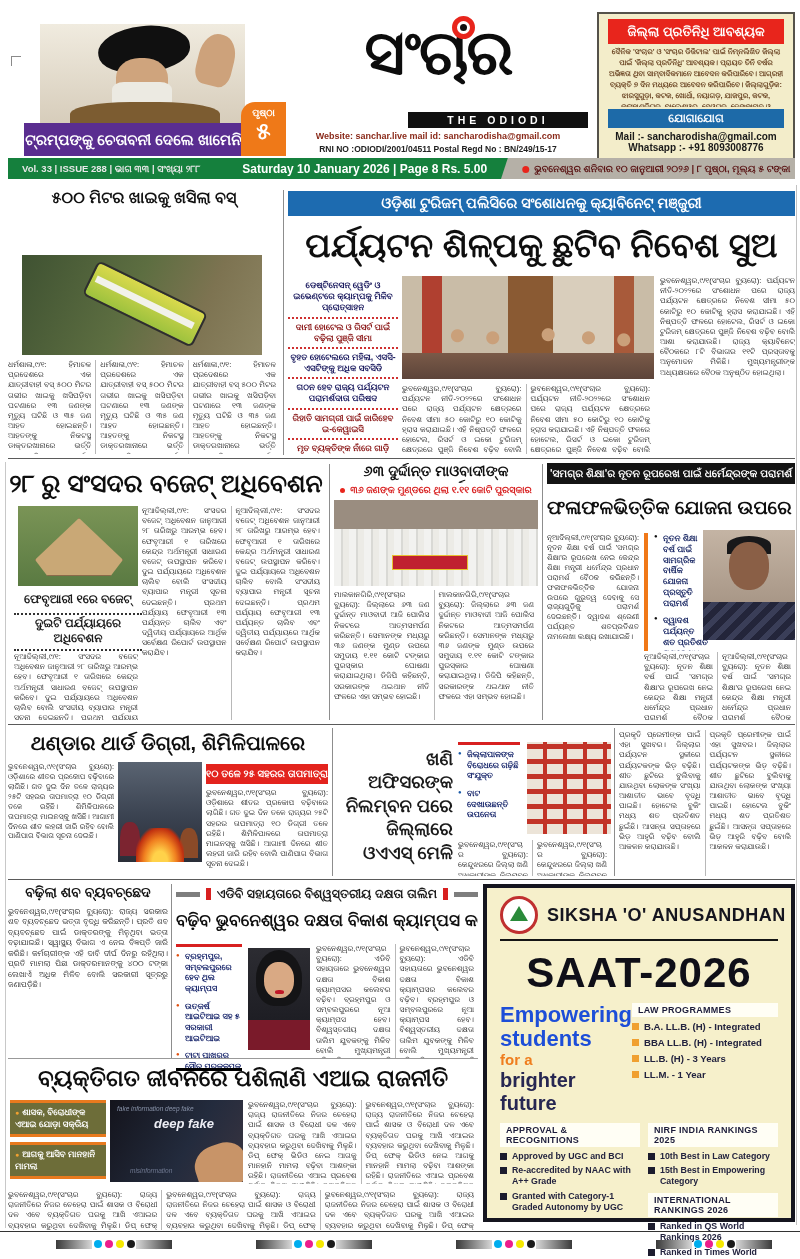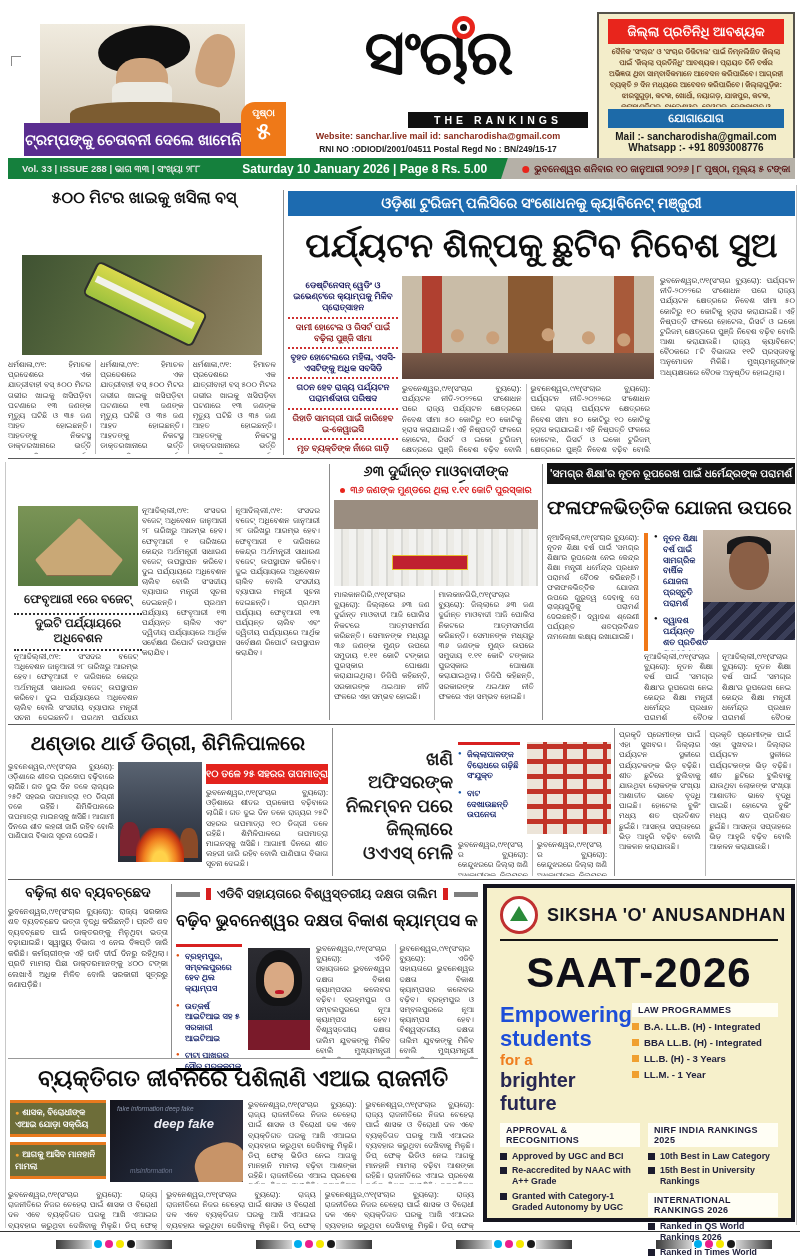--- a/index.html
+++ b/index.html
@@ -153,21 +153,21 @@
   <div class="abs teaser-banner ctr clip" style="left:24px;top:123px;width:219px;height:33px;">ଟ୍ରମ୍ପଙ୍କୁ ଚେତାବନୀ ଦେଲେ ଖାମେନି</div>
   <div class="abs page-badge" style="left:241px;top:102px;width:45px;height:54px;">
     <div style="font-size:9.5px;font-weight:bold;margin-top:5px;">ପୃଷ୍ଠା</div>
     <div style="font-size:23px;font-weight:900;line-height:1.1;">୫</div>
   </div>
 
   <div class="abs clip" style="left:283px;top:14px;width:310px;height:100px;">
     <div class="logo-text" style="margin-top:8px;">ସଂଚାର</div>
   </div>
   <div class="logo-ring abs" style="left:452px;top:16px;"></div>
-  <div class="abs sanchar-bar" style="left:408px;top:112px;width:180px;height:16px;">THE RANKINGS</div>
+  <div class="abs sanchar-bar" style="left:408px;top:112px;width:180px;height:16px;">THE ODIODI</div>
   <div class="abs mast-line" style="left:285px;top:131px;width:306px;color:#8a2a1a;">Website: sanchar.live     mail id: sancharodisha@gmail.com</div>
   <div class="abs mast-line" style="left:285px;top:144px;width:306px;color:#222;font-size:8.5px;">RNI NO :ODIODI/2001/04511    Postal Regd No : BN/249/15-17</div>
 
   <div class="abs adbox" style="left:597px;top:12px;width:198px;height:152px;padding:5px 9px;box-sizing:border-box;">
     <div class="adbox-title">ଜିଲ୍ଲା ପ୍ରତିନିଧି ଆବଶ୍ୟକ</div>
     <div class="adbox-body" style="height:60px;margin-top:3px;">ଦୈନିକ 'ସଂଚାର' ଓ 'ସଂଚାର ଡିଜିଟାଲ' ପାଇଁ ନିମ୍ନଲିଖିତ ଜିଲ୍ଲା ପାଇଁ 'ଜିଲ୍ଲା ପ୍ରତିନିଧି' ଆବଶ୍ୟକ। ପ୍ରାୟତ ତିନି ବର୍ଷର ଅଭିଜ୍ଞତା ଥିବା ସାମ୍ବାଦିକମାନେ ଆବେଦନ କରିପାରିବେ। ଆଗ୍ରହୀ ବ୍ୟକ୍ତି ୭ ଦିନ ମଧ୍ୟରେ ଆବେଦନ କରିପାରିବେ। ଜିଲ୍ଲାଗୁଡ଼ିକ: ଝାରସୁଗୁଡ଼ା, କଟକ, ଖୋର୍ଧା, ନୟାଗଡ଼, ଯାଜପୁର, କଟକ, କଳାହାଣ୍ଡିଗଡ଼, ବାଲେଶ୍ୱର, ଦେଓଗଡ଼, ଢେଙ୍କାନାଳ ଓ ଅନୁଗୁଳ।</div>
     <div class="adbox-contact" style="margin-top:2px;">ଯୋଗାଯୋଗ</div>
     <div class="adbox-mail" style="margin-top:3px;">Mail :- sancharodisha@gmail.com</div>
     <div class="adbox-mail">Whatsapp :- +91 8093008776</div>
   </div>
@@ -212,20 +212,21 @@
     <div class="tbl"></div>
   </div>
   <div class="abs bcol" style="left:660px;top:276px;width:135px;height:180px;font-size:7.6px;">ଭୁବନେଶ୍ୱର,୯/୧(ସଂଚାର ବ୍ୟୁରୋ): ପର୍ଯ୍ୟଟନ ନୀତି-୨୦୨୨ରେ ସଂଶୋଧନ ପରେ ରାଜ୍ୟ ପର୍ଯ୍ୟଟନ କ୍ଷେତ୍ରରେ ନିବେଶ ସୀମା ୫୦ କୋଟିରୁ ୧୦ କୋଟିକୁ ହ୍ରାସ କରାଯାଇଛି। ଏହି ନିଷ୍ପତ୍ତି ଫଳରେ ହୋଟେଲ, ରିସର୍ଟ ଓ ଇକୋ ଟୁରିଜମ୍ କ୍ଷେତ୍ରରେ ପୁଞ୍ଜି ନିବେଶ ବଢ଼ିବ ବୋଲି ଆଶା କରାଯାଉଛି। ରାଜ୍ୟ କ୍ୟାବିନେଟ୍ ବୈଠକରେ ୮ଟି ବିଭାଗର ୧୧ଟି ପ୍ରସ୍ତାବକୁ ଅନୁମୋଦନ ମିଳିଛି। ମୁଖ୍ୟମନ୍ତ୍ରୀଙ୍କ ଅଧ୍ୟକ୍ଷତାରେ ବୈଠକ ଅନୁଷ୍ଠିତ ହୋଇଥିଲା।</div>
   <div class="abs cols" style="left:402px;top:384px;width:252px;height:70px;">
     <div class="bcol">ଭୁବନେଶ୍ୱର,୯/୧(ସଂଚାର ବ୍ୟୁରୋ): ପର୍ଯ୍ୟଟନ ନୀତି-୨୦୨୨ରେ ସଂଶୋଧନ ପରେ ରାଜ୍ୟ ପର୍ଯ୍ୟଟନ କ୍ଷେତ୍ରରେ ନିବେଶ ସୀମା ୫୦ କୋଟିରୁ ୧୦ କୋଟିକୁ ହ୍ରାସ କରାଯାଇଛି। ଏହି ନିଷ୍ପତ୍ତି ଫଳରେ ହୋଟେଲ, ରିସର୍ଟ ଓ ଇକୋ ଟୁରିଜମ୍ କ୍ଷେତ୍ରରେ ପୁଞ୍ଜି ନିବେଶ ବଢ଼ିବ ବୋଲି ଆଶା କରାଯାଉଛି। ରାଜ୍ୟ କ୍ୟାବିନେଟ୍ ବୈଠକରେ ୮ଟି ବିଭାଗର ୧୧ଟି ପ୍ରସ୍ତାବକୁ ଅନୁମୋଦନ ମିଳିଛି। ମୁଖ୍ୟମନ୍ତ୍ରୀଙ୍କ ଅଧ୍ୟକ୍ଷତାରେ ବୈଠକ ଅନୁଷ୍ଠିତ ହୋଇଥିଲା।</div>
     <div class="bcol">ଭୁବନେଶ୍ୱର,୯/୧(ସଂଚାର ବ୍ୟୁରୋ): ପର୍ଯ୍ୟଟନ ନୀତି-୨୦୨୨ରେ ସଂଶୋଧନ ପରେ ରାଜ୍ୟ ପର୍ଯ୍ୟଟନ କ୍ଷେତ୍ରରେ ନିବେଶ ସୀମା ୫୦ କୋଟିରୁ ୧୦ କୋଟିକୁ ହ୍ରାସ କରାଯାଇଛି। ଏହି ନିଷ୍ପତ୍ତି ଫଳରେ ହୋଟେଲ, ରିସର୍ଟ ଓ ଇକୋ ଟୁରିଜମ୍ କ୍ଷେତ୍ରରେ ପୁଞ୍ଜି ନିବେଶ ବଢ଼ିବ ବୋଲି ଆଶା କରାଯାଉଛି। ରାଜ୍ୟ କ୍ୟାବିନେଟ୍ ବୈଠକରେ ୮ଟି ବିଭାଗର ୧୧ଟି ପ୍ରସ୍ତାବକୁ ଅନୁମୋଦନ ମିଳିଛି। ମୁଖ୍ୟମନ୍ତ୍ରୀଙ୍କ ଅଧ୍ୟକ୍ଷତାରେ ବୈଠକ ଅନୁଷ୍ଠିତ ହୋଇଥିଲା।</div>
   </div>
 
   <div class="abs hrule" style="left:8px;top:458px;width:787px;"></div>
 
+  <div class="abs hl ctr clip" style="left:8px;top:464px;width:316px;height:38px;font-size:25px;line-height:38px;">୨୮ ରୁ ସଂସଦର ବଜେଟ୍ ଅଧିବେଶନ</div>
   <div class="photo parl-photo" style="left:18px;top:506px;width:120px;height:80px;">
     <div class="parl-bld"></div>
   </div>
   <div class="abs cols" style="left:142px;top:506px;width:182px;height:214px;">
     <div class="bcol">ନୂଆଦିଲ୍ଲୀ,୯/୧: ସଂସଦର ବଜେଟ୍ ଅଧିବେଶନ ଜାନୁଆରୀ ୨୮ ତାରିଖରୁ ଆରମ୍ଭ ହେବ। ଫେବୃଆରୀ ୧ ତାରିଖରେ କେନ୍ଦ୍ର ଅର୍ଥମନ୍ତ୍ରୀ ସାଧାରଣ ବଜେଟ୍ ଉପସ୍ଥାପନ କରିବେ। ଦୁଇ ପର୍ଯ୍ୟାୟରେ ଅଧିବେଶନ ଚାଲିବ ବୋଲି ସଂସଦୀୟ ବ୍ୟାପାର ମନ୍ତ୍ରୀ ସୂଚନା ଦେଇଛନ୍ତି। ପ୍ରଥମ ପର୍ଯ୍ୟାୟ ଫେବୃଆରୀ ୧୩ ପର୍ଯ୍ୟନ୍ତ ଚାଲିବ ଏବଂ ଦ୍ୱିତୀୟ ପର୍ଯ୍ୟାୟରେ ଆର୍ଥିକ ସର୍ବେକ୍ଷଣ ରିପୋର୍ଟ ଉପସ୍ଥାପନ କରାଯିବ।</div>
     <div class="bcol">ନୂଆଦିଲ୍ଲୀ,୯/୧: ସଂସଦର ବଜେଟ୍ ଅଧିବେଶନ ଜାନୁଆରୀ ୨୮ ତାରିଖରୁ ଆରମ୍ଭ ହେବ। ଫେବୃଆରୀ ୧ ତାରିଖରେ କେନ୍ଦ୍ର ଅର୍ଥମନ୍ତ୍ରୀ ସାଧାରଣ ବଜେଟ୍ ଉପସ୍ଥାପନ କରିବେ। ଦୁଇ ପର୍ଯ୍ୟାୟରେ ଅଧିବେଶନ ଚାଲିବ ବୋଲି ସଂସଦୀୟ ବ୍ୟାପାର ମନ୍ତ୍ରୀ ସୂଚନା ଦେଇଛନ୍ତି। ପ୍ରଥମ ପର୍ଯ୍ୟାୟ ଫେବୃଆରୀ ୧୩ ପର୍ଯ୍ୟନ୍ତ ଚାଲିବ ଏବଂ ଦ୍ୱିତୀୟ ପର୍ଯ୍ୟାୟରେ ଆର୍ଥିକ ସର୍ବେକ୍ଷଣ ରିପୋର୍ଟ ଉପସ୍ଥାପନ କରାଯିବ।</div>
   </div>
   <div class="abs subhead-dotted clip" style="left:14px;top:592px;width:128px;height:18px;">ଫେବୃଆରୀ ୧ରେ ବଜେଟ୍</div>
   <div class="abs subhead-dotted clip" style="left:14px;top:616px;width:128px;height:30px;">ଦୁଇଟି ପର୍ଯ୍ୟାୟରେ ଅଧିବେଶନ</div>
   <div class="abs bcol" style="left:14px;top:652px;width:124px;height:68px;">ନୂଆଦିଲ୍ଲୀ,୯/୧: ସଂସଦର ବଜେଟ୍ ଅଧିବେଶନ ଜାନୁଆରୀ ୨୮ ତାରିଖରୁ ଆରମ୍ଭ ହେବ। ଫେବୃଆରୀ ୧ ତାରିଖରେ କେନ୍ଦ୍ର ଅର୍ଥମନ୍ତ୍ରୀ ସାଧାରଣ ବଜେଟ୍ ଉପସ୍ଥାପନ କରିବେ। ଦୁଇ ପର୍ଯ୍ୟାୟରେ ଅଧିବେଶନ ଚାଲିବ ବୋଲି ସଂସଦୀୟ ବ୍ୟାପାର ମନ୍ତ୍ରୀ ସୂଚନା ଦେଇଛନ୍ତି। ପ୍ରଥମ ପର୍ଯ୍ୟାୟ ଫେବୃଆରୀ ୧୩ ପର୍ଯ୍ୟନ୍ତ ଚାଲିବ ଏବଂ ଦ୍ୱିତୀୟ ପର୍ଯ୍ୟାୟରେ ଆର୍ଥିକ ସର୍ବେକ୍ଷଣ ରିପୋର୍ଟ ଉପସ୍ଥାପନ କରାଯିବ।</div>
@@ -360,21 +361,21 @@
         <li><span>Approved by UGC and BCI</span></li>
             <li><span>Re-accredited by NAAC with A++ Grade</span></li>
             <li><span>Granted with Category-1 Graded Autonomy by UGC</span></li>
           </ul>
       </div>
       <div style="flex:1;">
         <div class="ad-sec-head">NIRF INDIA RANKINGS 2025</div>
         <ul class="ad-items dark">
 
         <li><span>10th Best in Law Category</span></li>
-            <li><span>15th Best in University Rankings</span></li>
+            <li><span>15th Best in Empowering Category</span></li>
           </ul>
         <div class="ad-sec-head" style="margin-top:6px;">INTERNATIONAL RANKINGS 2026</div>
         <ul class="ad-items dark">
 
         <li><span>Ranked in QS World Rankings 2026</span></li>
             <li><span>Ranked in Times World Rankings 2026</span></li>
           </ul>
       </div>
     </div>
 

